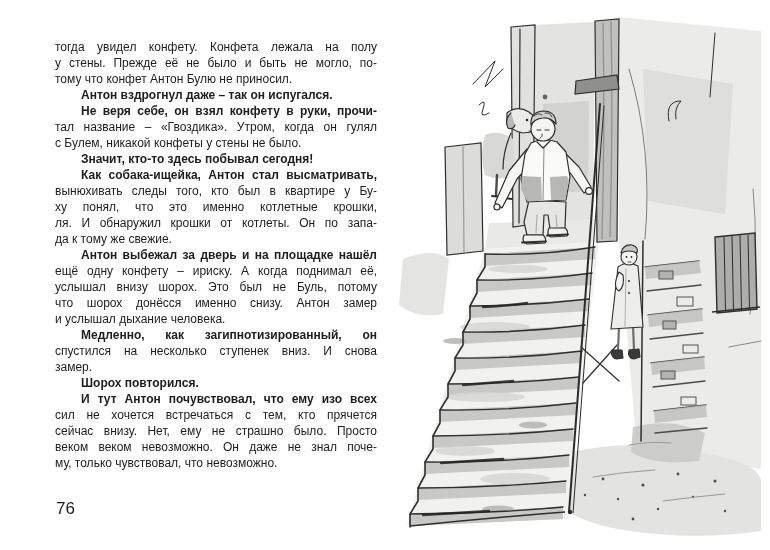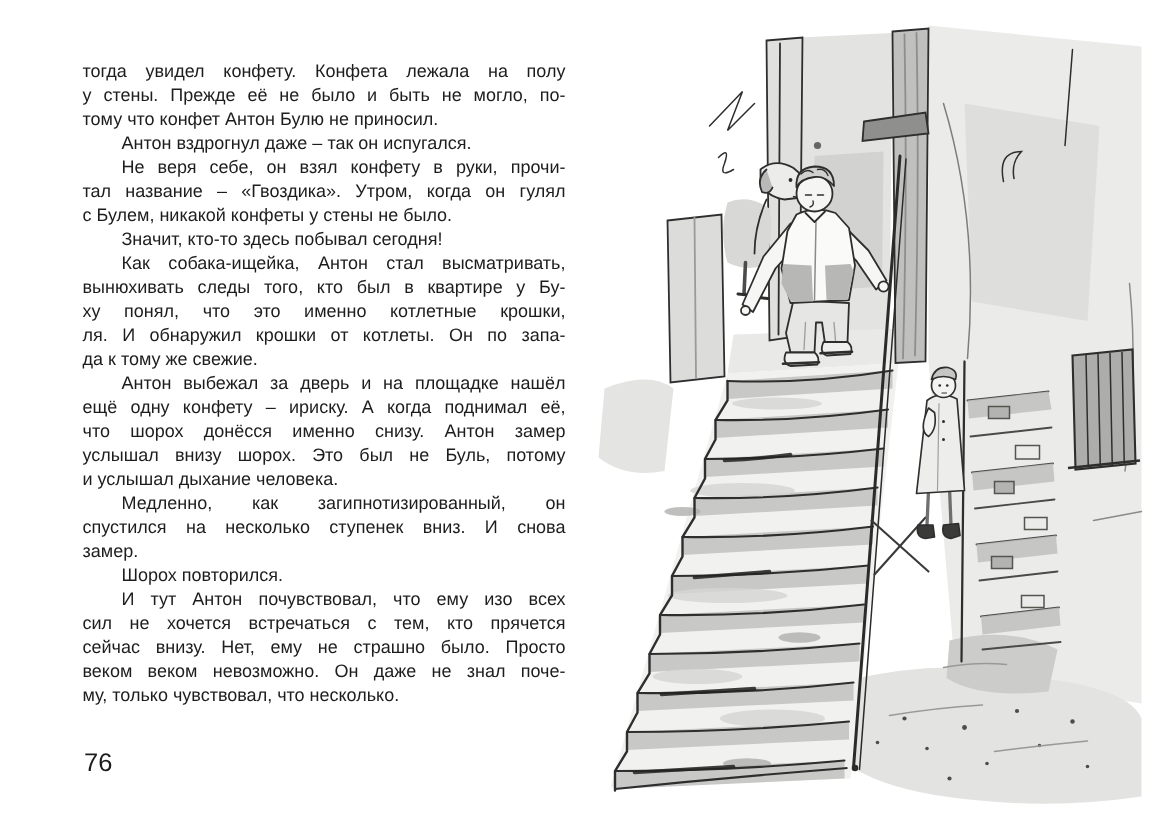--- a/index.html
+++ b/index.html
@@ -20,21 +20,21 @@
     color: #1d1d1d;
   }
   .line {
     text-align: justify;
     text-align-last: justify;
     height: 16px;
     overflow: visible;
     white-space: normal;
   }
   .line.last { text-align-last: left; }
-  .line.indent { text-indent: 26px; }
+  .line.indent { text-indent: 26px; font-weight: bold; }
   .page-number {
     position: absolute;
     left: 56px; top: 499px;
     font-size: 17px;
     color: #1d1d1d;
   }
   .illustration {
     position: absolute;
     left: 393px; top: 8px;
     width: 370px; height: 537px;
@@ -53,32 +53,32 @@
     <div class="line">тал название – «Гвоздика». Утром, когда он гулял</div>
     <div class="line last">с Булем, никакой конфеты у стены не было.</div>
     <div class="line last indent">Значит, кто-то здесь побывал сегодня!</div>
     <div class="line indent">Как собака-ищейка, Антон стал высматривать,</div>
     <div class="line">вынюхивать следы того, кто был в квартире у Бу-</div>
     <div class="line">ху понял, что это именно котлетные крошки,</div>
     <div class="line">ля. И обнаружил крошки от котлеты. Он по запа-</div>
     <div class="line last">да к тому же свежие.</div>
     <div class="line indent">Антон выбежал за дверь и на площадке нашёл</div>
     <div class="line">ещё одну конфету – ириску. А когда поднимал её,</div>
+    <div class="line">услышал внизу шорох. Это был не Буль, потому</div>
     <div class="line">что шорох донёсся именно снизу. Антон замер</div>
-    <div class="line">услышал внизу шорох. Это был не Буль, потому</div>
     <div class="line last">и услышал дыхание человека.</div>
     <div class="line indent">Медленно, как загипнотизированный, он</div>
     <div class="line">спустился на несколько ступенек вниз. И снова</div>
     <div class="line last">замер.</div>
     <div class="line last indent">Шорох повторился.</div>
     <div class="line indent">И тут Антон почувствовал, что ему изо всех</div>
     <div class="line">сил не хочется встречаться с тем, кто прячется</div>
     <div class="line">сейчас внизу. Нет, ему не страшно было. Просто</div>
     <div class="line">веком веком невозможно. Он даже не знал поче-</div>
-    <div class="line last">му, только чувствовал, что несколько.</div>
+    <div class="line last">му, только чувствовал, что невозможно.</div>
   </div>
 
 <div class="page-number">76</div>
 
 <div class="illustration">
   <svg viewBox="0 0 370 535" xmlns="http://www.w3.org/2000/svg">
 
     <g stroke="none">
       <path d="M226,8 L368,22 L368,460 L244,440 L226,232 Z" fill="#ebebea"></path>
       <path d="M250,60 L340,75 L332,205 L255,192 Z" fill="#d9d9d8" opacity="0.75"></path>

